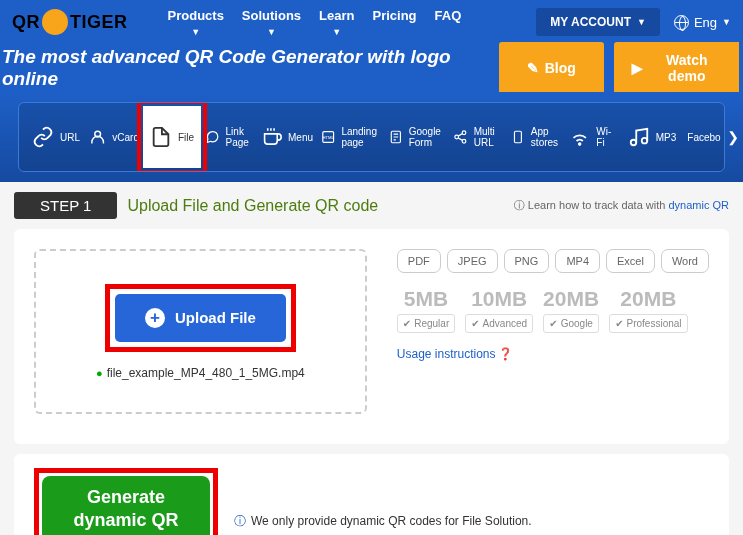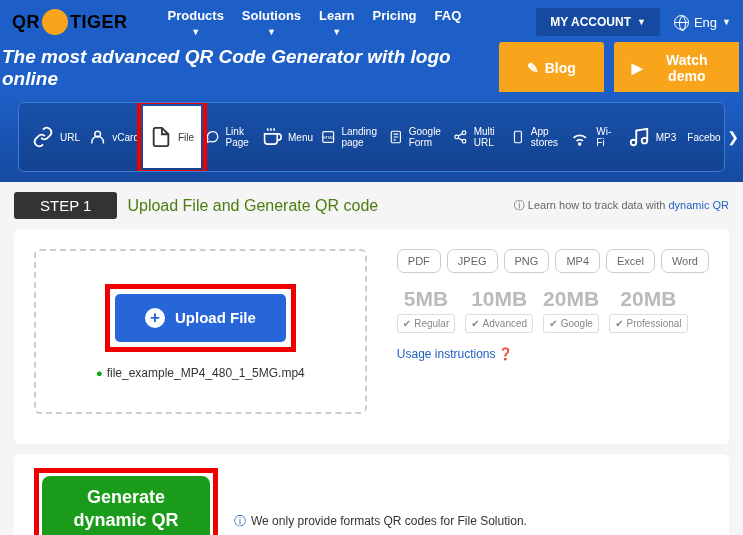--- a/index.html
+++ b/index.html
@@ -297,16 +297,16 @@
       <div class="usage"><span>Usage instructions</span> <span>❓</span></div>
     </div>
   </div>
 
   <div class="bottom-panel">
     <div class="gen-wrap">
       <button class="gen-btn">Generate dynamic QR code</button>
     </div>
     <div class="info-text">
       <span class="info-icon">ⓘ</span>
-      <span>We only provide formats QR codes for File Solution.</span>
+      <span>We only provide dynamic QR codes for File Solution.</span>
     </div>
   </div>
 </div>
 
 </body></html>

